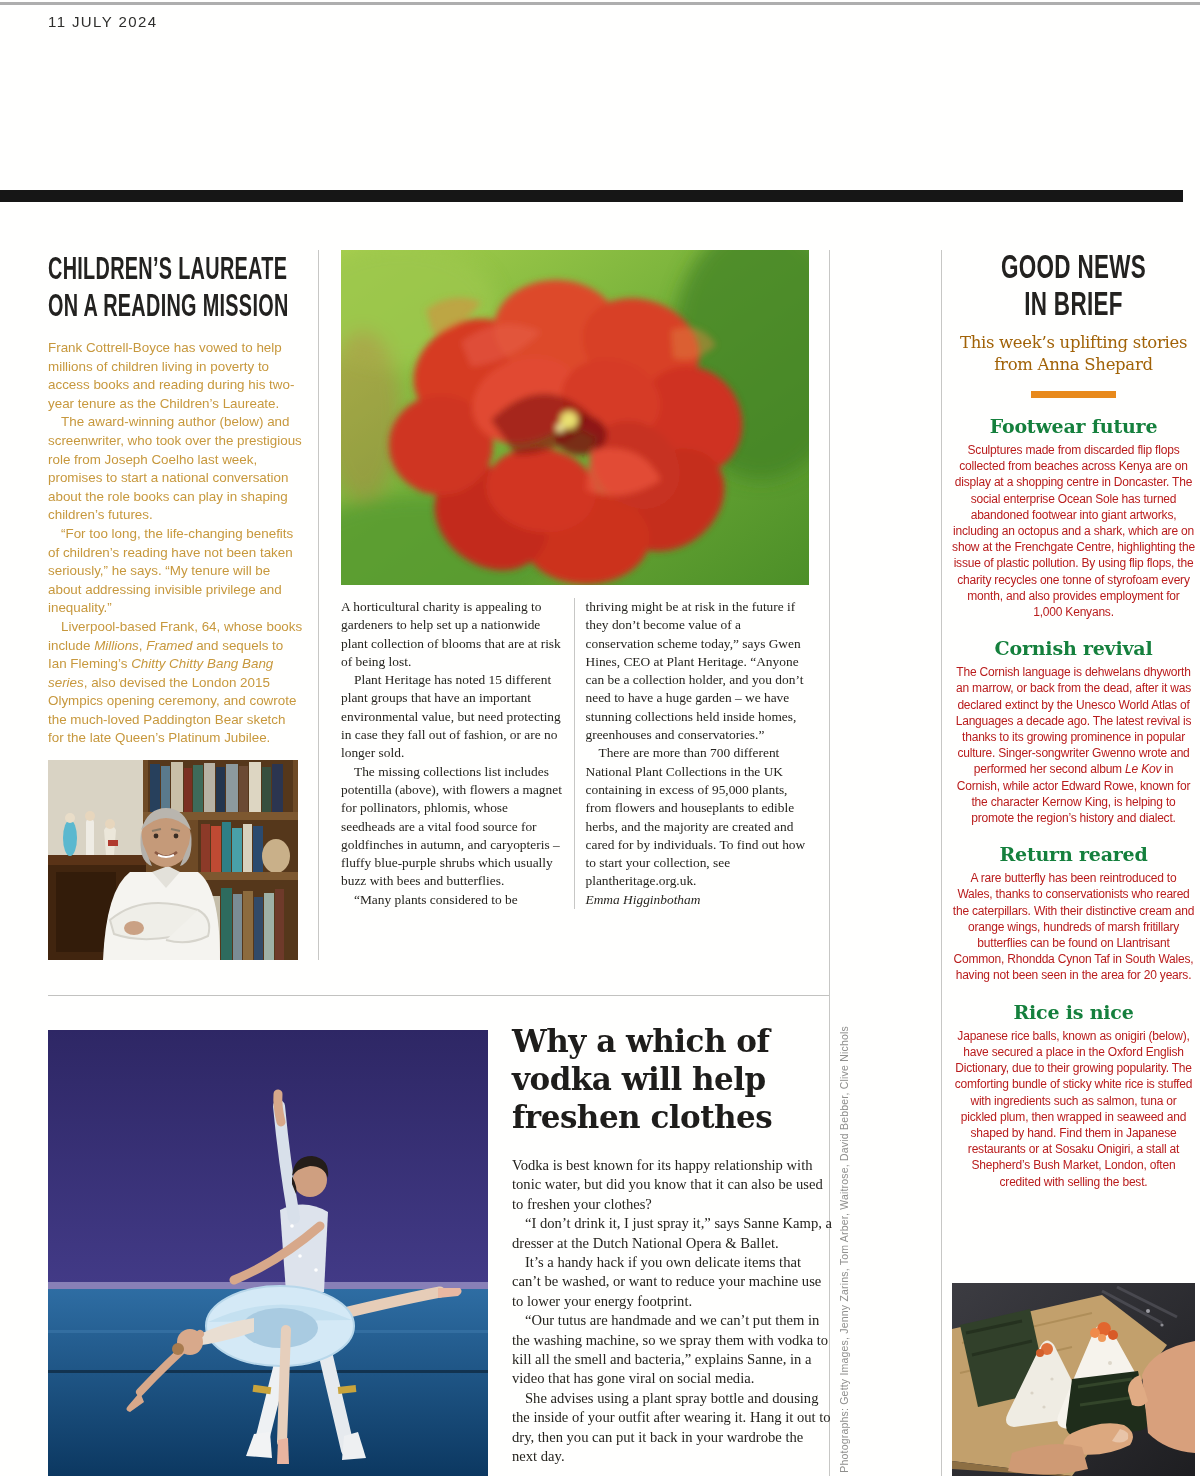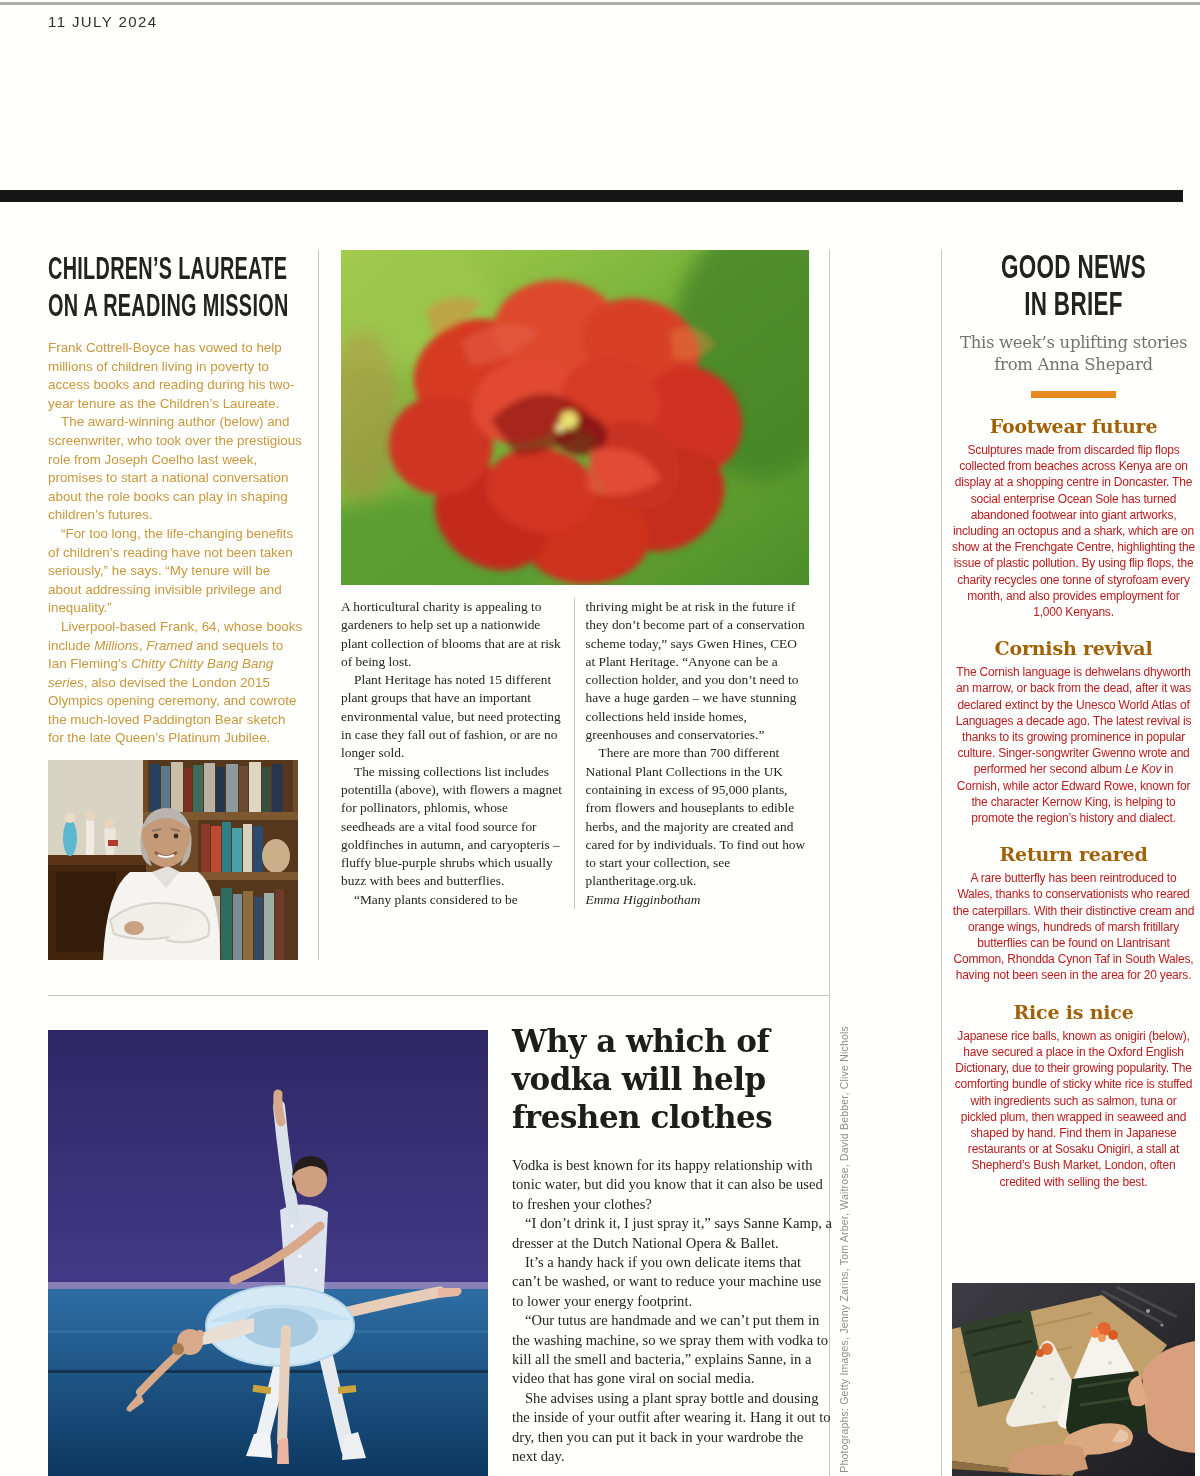--- a/index.html
+++ b/index.html
@@ -53,25 +53,25 @@
   .vodka-body p{margin:0;}
 
   .ballet{position:absolute;left:48px;top:1030px;width:440px;height:446px;margin:0;}
 
   .photo-credit{position:absolute;left:838px;bottom:3px;writing-mode:vertical-rl;
                 transform:rotate(180deg);font-size:10.5px;letter-spacing:.2px;color:#8f8f8d;}
 
   
   .goodnews{position:absolute;left:952px;top:248px;width:243px;text-align:center;}
   .gn-intro{margin:10px 0 0 0;font-family:"DejaVu Serif",serif;font-size:16.5px;
-            line-height:21.5px;color:#737373;letter-spacing:-.3px;}
+            line-height:21.5px;color:#a16207;letter-spacing:-.3px;}
   .gn-bar{width:85px;height:7px;background:#e8891b;margin:16px auto 0 auto;}
   .gn-sec{margin-top:16px;}
   .gn-sec h3{margin:0;font-family:"DejaVu Serif",serif;font-weight:700;font-size:19px;
-             line-height:24px;color:#a16207;letter-spacing:-.2px;}
+             line-height:24px;color:#15803d;letter-spacing:-.2px;}
   .gn-sec p{margin:4px 0 0 0;font-size:12px;line-height:16.2px;letter-spacing:-.2px;color:#b91c1c;}
 
   .onigiri{position:absolute;left:952px;top:1283px;width:243px;height:193px;margin:0;}
 
   figure svg{display:block;width:100%;height:100%;}
   i{font-style:italic;}
 </style>
 </head>
 <body>
 
@@ -224,21 +224,21 @@
       </svg>
     </figure>
     <div class="plants-cols">
       <div class="pcol1">
         <p>A horticultural charity is appealing to gardeners to help set up a nationwide plant collection of blooms that are at risk of being lost.</p>
         <p class="ind">Plant Heritage has noted 15 different plant groups that have an important environmental value, but need protecting in case they fall out of fashion, or are no longer sold.</p>
         <p class="ind">The missing collections list includes potentilla (above), with flowers a magnet for pollinators, phlomis, whose seedheads are a vital food source for goldfinches in autumn, and caryopteris – fluffy blue-purple shrubs which usually buzz with bees and butterflies.</p>
         <p class="ind">“Many plants considered to be</p>
       </div>
       <div class="pcol2">
-        <p>thriving might be at risk in the future if they don’t become part of a conservation scheme today,” says Gwen Hines, CEO at Plant Heritage. “Anyone can be a collection holder, and you don’t need to have a huge garden – we have stunning collections held inside homes, greenhouses and conservatories.”</p>
+        <p>thriving might be at risk in the future if they don’t become value of a conservation scheme today,” says Gwen Hines, CEO at Plant Heritage. “Anyone can be a collection holder, and you don’t need to have a huge garden – we have stunning collections held inside homes, greenhouses and conservatories.”</p>
         <p class="ind">There are more than 700 different National Plant Collections in the UK containing in excess of 95,000 plants, from flowers and houseplants to edible herbs, and the majority are created and cared for by individuals. To find out how to start your collection, see plantheritage.org.uk.</p>
         <p class="byline">Emma Higginbotham</p>
       </div>
     </div>
   </section>
 
   <section class="vodka">
     <h2 class="slab-head vodka-head">
       <span>Why a which of</span>
       <span>vodka will help</span>

